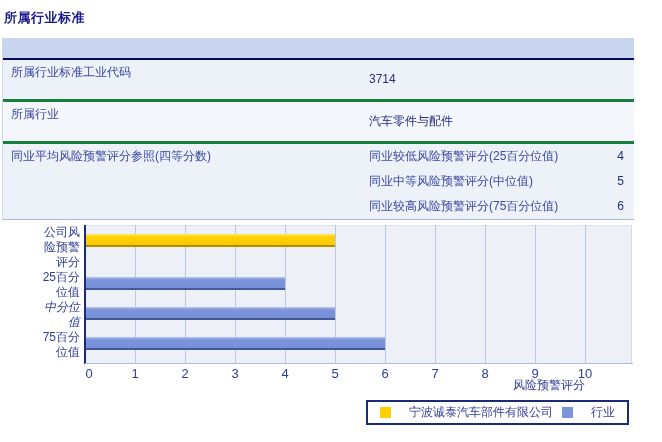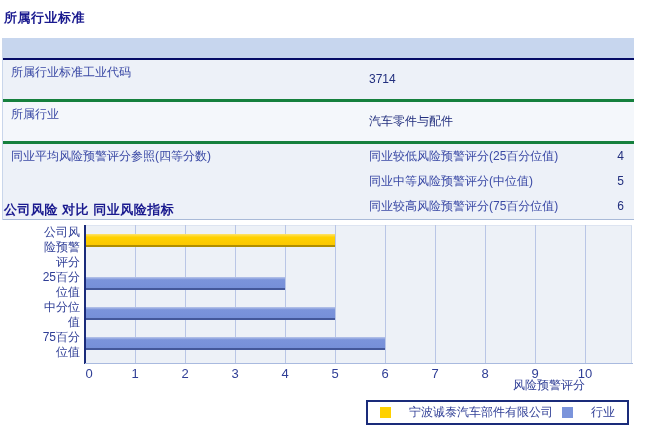--- a/index.html
+++ b/index.html
@@ -75,21 +75,20 @@
           <div class="subvalue">5</div>
         </div>
         <div class="subrow">
           <div class="sublabel">同业较高风险预警评分(75百分位值)</div>
           <div class="subvalue">6</div>
         </div>
       </div>
     </div>
   </div>
 
-  <div class="sec-title t2">公司风险 对比 同业风险指标</div>
 
   <div class="chart" id="chart">
       <div class="plotbg" style="left: 85px; top: 225px; width: 547px; height: 139px;"></div>
       <div class="gridline" style="left: 135px; top: 225px; height: 139px;"></div>
       <div class="gridline" style="left: 185px; top: 225px; height: 139px;"></div>
       <div class="gridline" style="left: 235px; top: 225px; height: 139px;"></div>
       <div class="gridline" style="left: 285px; top: 225px; height: 139px;"></div>
       <div class="gridline" style="left: 335px; top: 225px; height: 139px;"></div>
       <div class="gridline" style="left: 385px; top: 225px; height: 139px;"></div>
       <div class="gridline" style="left: 435px; top: 225px; height: 139px;"></div>
@@ -97,21 +96,21 @@
       <div class="gridline" style="left: 535px; top: 225px; height: 139px;"></div>
       <div class="gridline" style="left: 585px; top: 225px; height: 139px;"></div>
       <div class="yaxis" style="left: 84px; top: 225px; height: 139px;"></div>
       <div class="xaxis" style="left: 85px; top: 363px; width: 548px;"></div>
       <div class="bar bar-yellow" title="公司风险预警评分: 5" style="left: 86px; top: 234px; width: 249px;"></div>
       <div class="bar bar-blue" title="25百分位值: 4" style="left: 86px; top: 277px; width: 199px;"></div>
       <div class="bar bar-blue" title="中分位值: 5" style="left: 86px; top: 307px; width: 249px;"></div>
       <div class="bar bar-blue" title="75百分位值: 6" style="left: 86px; top: 337px; width: 299px;"></div>
       <div class="cat-label" style="left: 0px; top: 247px;">公司风险预警评分</div>
       <div class="cat-label" style="left: 0px; top: 285px;">25百分位值</div>
-      <div class="cat-label" style="left: 0px; top: 315px;">中分位值</div>
+      <div class="cat-label" style="left: 0px; top: 315px; font-style: italic;">中分位值</div>
       <div class="cat-label" style="left: 0px; top: 345px;">75百分位值</div>
       <div class="tick-label" style="left: 74px; top: 366px;">0</div>
       <div class="tick-label" style="left: 120px; top: 366px;">1</div>
       <div class="tick-label" style="left: 170px; top: 366px;">2</div>
       <div class="tick-label" style="left: 220px; top: 366px;">3</div>
       <div class="tick-label" style="left: 270px; top: 366px;">4</div>
       <div class="tick-label" style="left: 320px; top: 366px;">5</div>
       <div class="tick-label" style="left: 370px; top: 366px;">6</div>
       <div class="tick-label" style="left: 420px; top: 366px;">7</div>
       <div class="tick-label" style="left: 470px; top: 366px;">8</div>

